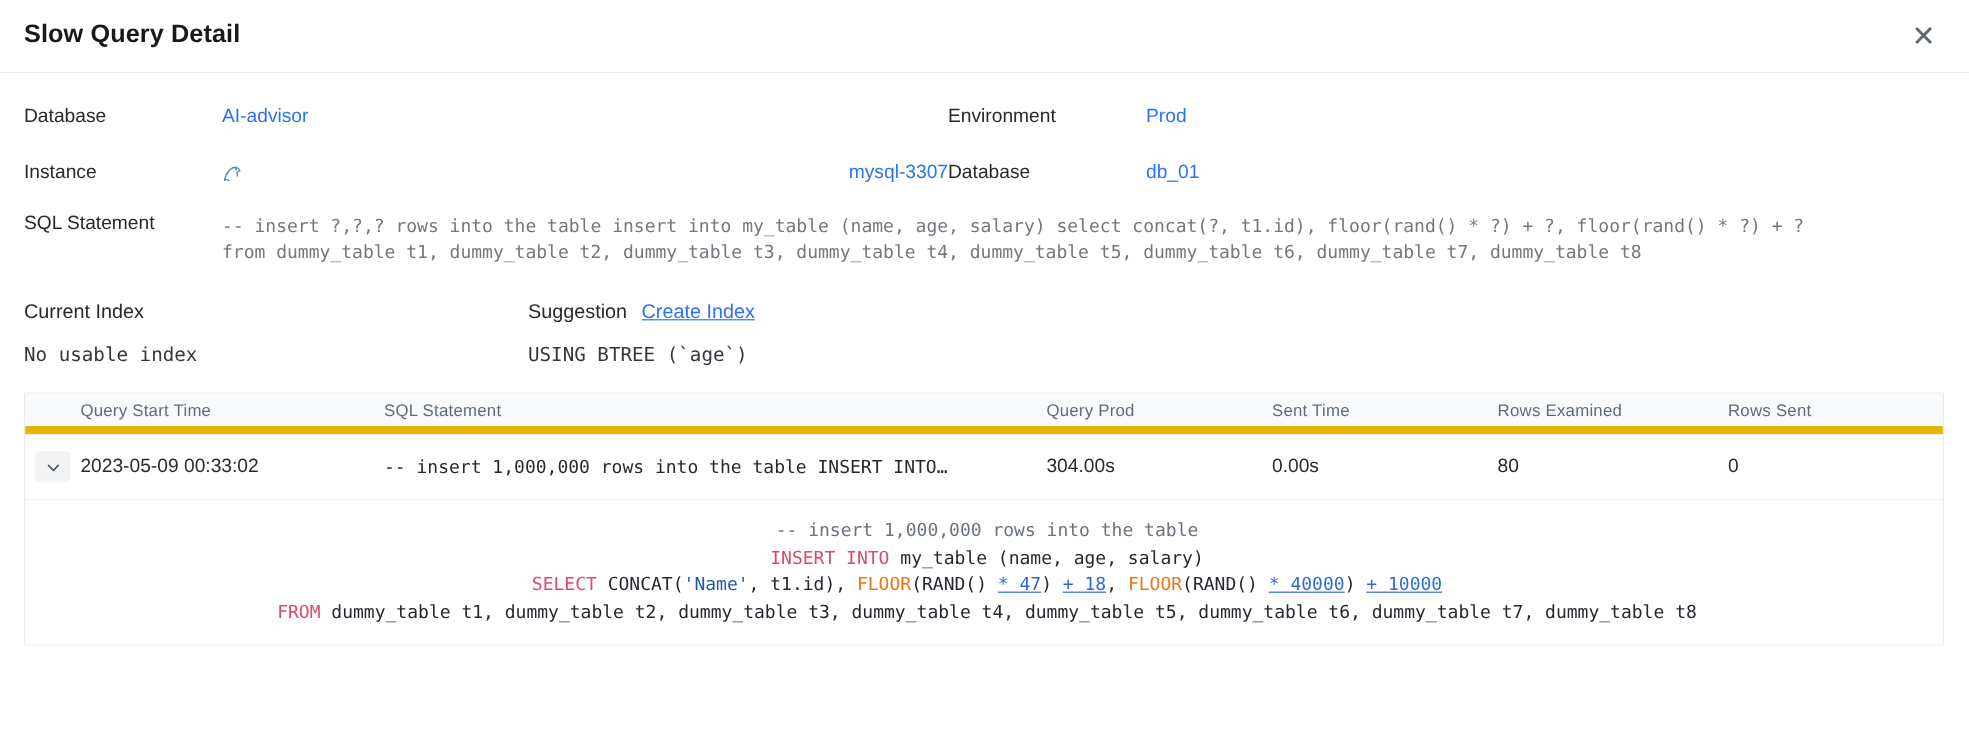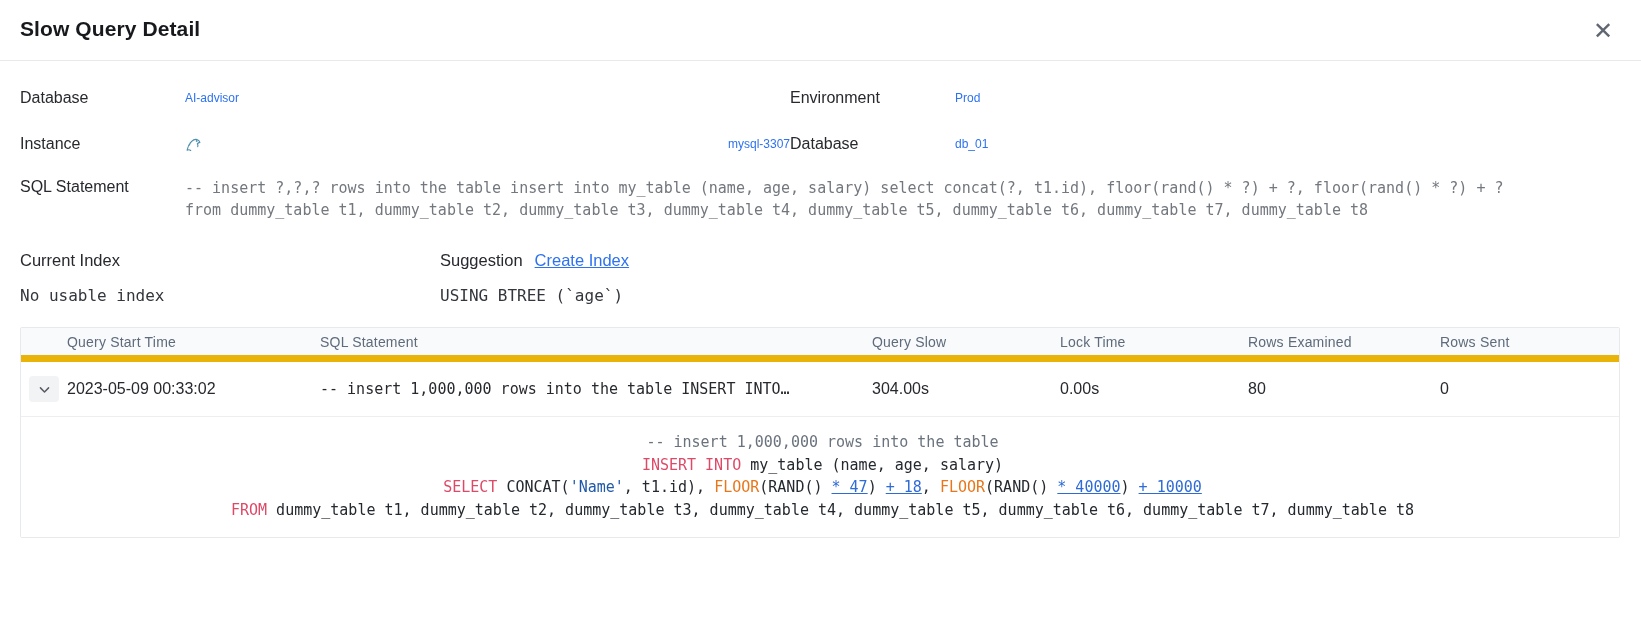--- a/index.html
+++ b/index.html
@@ -24,21 +24,21 @@
   }
 
   
   .meta{
     margin:28px 20px 0;
     display:grid;
     grid-template-columns:165px 605px 165px 1fr;
     row-gap:28px; align-items:center;
   }
   .meta-label{ font-size:16px; color:#27292e; }
-  .link{ color:var(--link,#2d72f0); font-size:12px; text-decoration:none; cursor:pointer; }
+  .link{ color:var(--link,#2d72f0); font-size:16px; text-decoration:none; cursor:pointer; }
   .inst-val{ display:flex; align-items:center; gap:7px;justify-content:space-between; }
 
   
   .sqlmeta{
     margin:24px 20px 0;
     display:grid; grid-template-columns:165px 1fr; align-items:start;
   }
   .sqlmeta .meta-label{ padding-top:1px; }
   .digest{
     font-size:15px; line-height:22px; color:#73777e;
@@ -141,22 +141,22 @@
   </div>
   <div class="index-value mono">No usable index</div>
   <div class="index-value mono">USING BTREE (`age`)</div>
 </div>
 
 <div class="slow-table">
   <div class="thead">
     <div class="th"></div>
     <div class="th">Query Start Time</div>
     <div class="th">SQL Statement</div>
-    <div class="th">Query Slow</div>
-    <div class="th">Lock Time</div>
+    <div class="th">Query Prod</div>
+    <div class="th">Sent Time</div>
     <div class="th">Rows Examined</div>
     <div class="th">Rows Sent</div>
   </div>
 
   <div class="trow">
     <div class="chev-cell">
       <button class="chev-btn">
         <svg width="13" height="13" viewBox="0 0 16 16" fill="none" stroke="#575b63" stroke-width="1.8" stroke-linecap="round" stroke-linejoin="round">
             <polyline points="3,6 8,11 13,6"></polyline>
           </svg>

